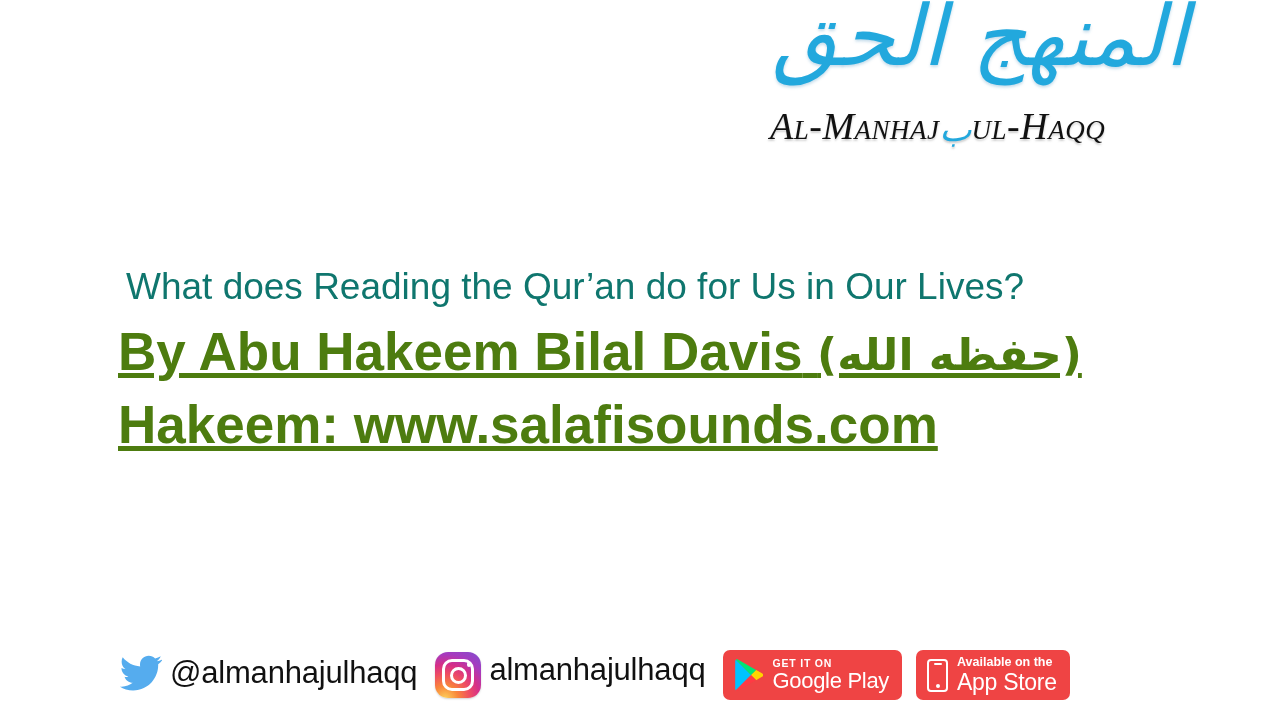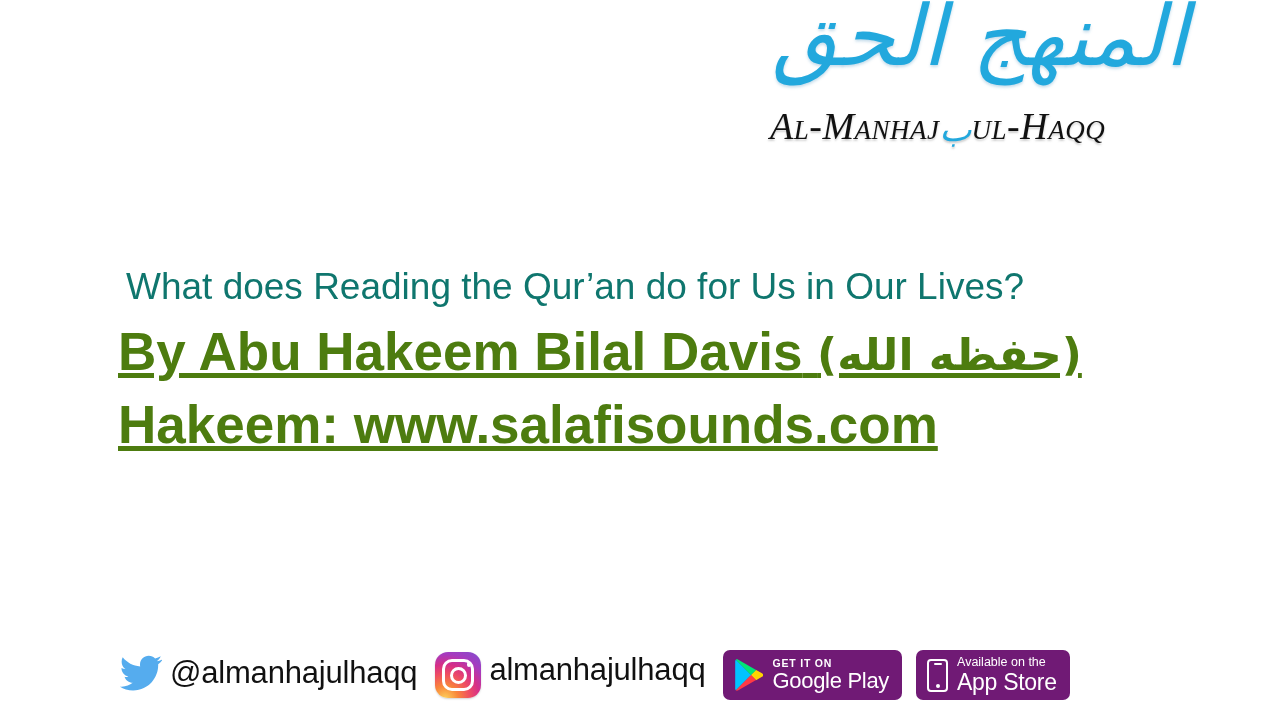--- a/index.html
+++ b/index.html
@@ -144,21 +144,21 @@
   .ig-dot {
     position: absolute;
     right: 10px; top: 10px;
     width: 4.5px; height: 4.5px;
     background: #ffffff;
     border-radius: 50%;
   }
 
   
   .badge {
-    background: #701a75;
+    background: #ef4444;
     border-radius: 7px;
     height: 50px;
     display: flex;
     align-items: center;
     padding: 0 13px 0 11px;
     box-sizing: border-box;
     color: #ffffff;
   }
   .badge-gp { margin-right: 14px; }
   .badge-text { margin-left: 9px; line-height: 1; }
@@ -171,21 +171,21 @@
     font-family: "Liberation Sans", sans-serif;
   }
   .badge-big {
     font-size: 22px;
     font-weight: 400;
     display: block;
     letter-spacing: -0.3px;
     font-family: "Liberation Sans", sans-serif;
     text-align: right;
   }
-  .badge-as .badge-small { font-size: 12.5px; letter-spacing: 0; font-weight: 400; }
+  .badge-as .badge-small { font-size: 12.5px; letter-spacing: 0; font-weight: 700; }
   .badge-as .badge-big { font-weight: 400; font-size: 23px; }
   .gp-tri { width: 29px; height: 32px; display: block; }
   .as-phone {
     width: 21px; height: 33px;
     border: 2.4px solid #ffffff;
     border-radius: 4px;
     position: relative;
     box-sizing: border-box;
   }
   .as-phone::before {

